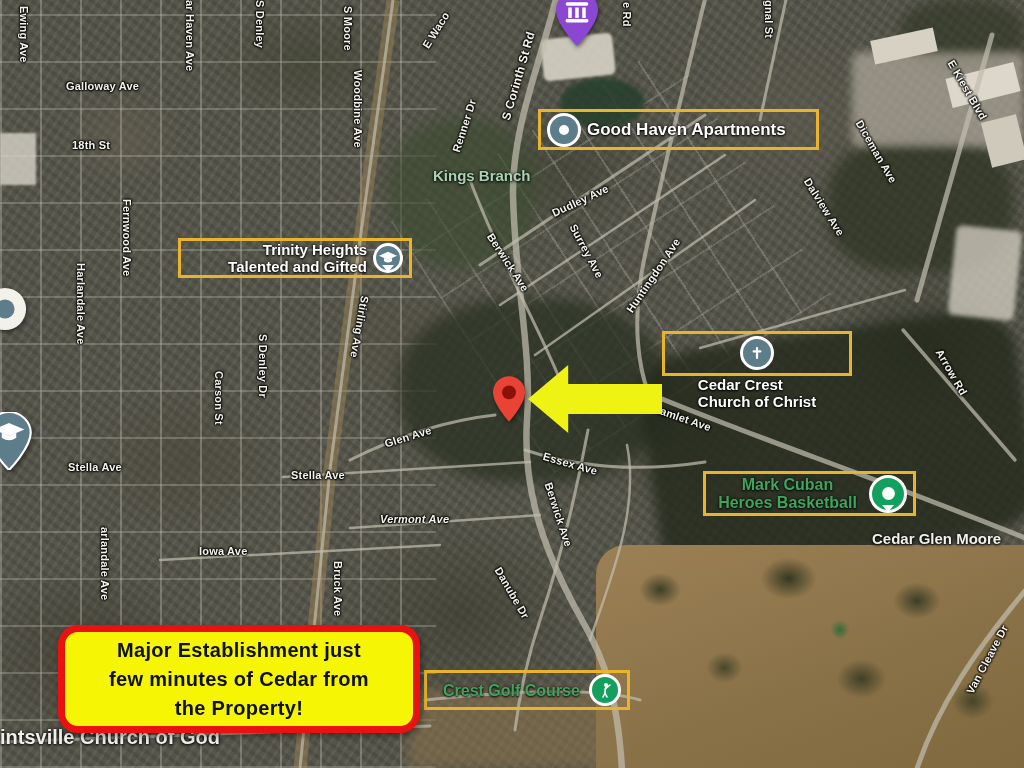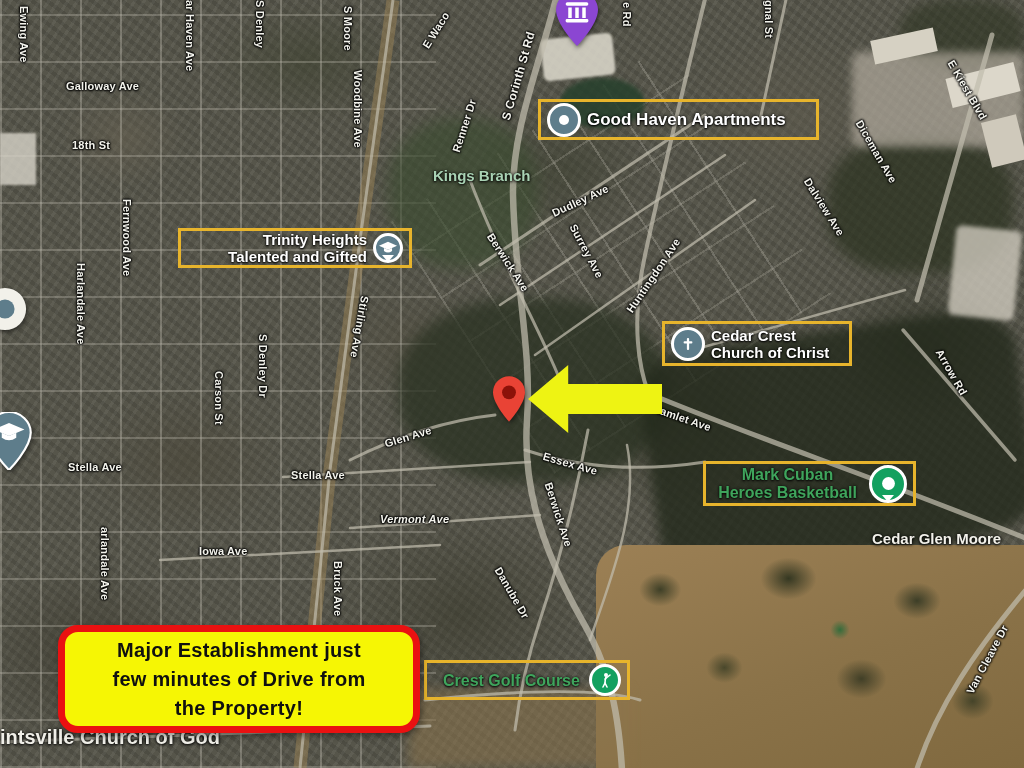--- a/index.html
+++ b/index.html
@@ -32,21 +32,21 @@
       repeating-linear-gradient(90deg, rgba(198,194,182,.45) 0 2px, transparent 2px 42px),
       repeating-linear-gradient(0deg, rgba(198,194,182,.38) 0 2px, transparent 2px 52px);}
   .patch{position:absolute;}
   .st{position:absolute;font-weight:bold;font-size:11px;color:#f3f3ec;white-space:nowrap;
     letter-spacing:.2px;transform-origin:0 0;
     text-shadow:0 1px 2px rgba(0,0,0,.95),0 -1px 2px rgba(0,0,0,.9),1px 0 2px rgba(0,0,0,.9),-1px 0 2px rgba(0,0,0,.9);}
   .st.big{font-size:12px;}
   .area{position:absolute;font-weight:bold;white-space:nowrap;
     text-shadow:0 1px 3px rgba(0,0,0,.95),0 0 3px rgba(0,0,0,.85);}
   .poi{position:absolute;border:3px solid #e7b42c;display:flex;align-items:center;gap:6px;
-    padding:2px 6px;box-sizing:border-box;}
+    padding:2px 6px;box-sizing:border-box;margin-top:10px;}
   .poi .txt{flex:1;font-weight:bold;font-size:15px;line-height:17px;color:#fff;white-space:nowrap;
     text-shadow:0 0 3px #000,0 1px 2px #000;}
   .poi .txt.green{color:#3fa45c;text-shadow:0 0 3px rgba(0,0,0,.85),0 1px 2px rgba(0,0,0,.8);}
   .pin{flex:0 0 auto;border-radius:50%;border:3px solid #fff;box-sizing:border-box;
     display:flex;align-items:center;justify-content:center;position:relative;}
   .pin.slate{background:#5e7d8b;}
   .pin.green{background:#13a05f;}
   .pin.tail::after{content:"";position:absolute;left:50%;bottom:-8px;transform:translateX(-50%);
     border:6px solid transparent;border-top:7px solid #fff;}
   .arrow{position:absolute;left:528px;top:365px;width:134px;height:68px;background:#eef313;
@@ -179,21 +179,21 @@
       <span style="display:block;">Talented and Gifted</span>
     </span>
     <span class="pin slate tail" style="width:30px;height:30px;">
       <svg width="18" height="14" viewBox="0 0 20 14">
         <polygon points="10,0 20,4.5 10,9 0,4.5" fill="#fff"></polygon>
         <path d="M5.5,7 V10.2 Q10,13.6 14.5,10.2 V7 L10,9 Z" fill="#fff"></path>
       </svg>
     </span>
   </div>
 
-  <div class="poi" style="left:662px;top:321px;width:190px;height:45px;">
+  <div class="poi" style="left:662px;top:321px;width:190px;height:45px;flex-direction:column;">
     <span class="pin slate" style="width:34px;height:34px;">
       <svg width="16" height="16" viewBox="0 0 20 20">
         <rect x="8.6" y="2.5" width="2.8" height="15" rx="1.2" fill="#fff"></rect>
         <rect x="4.5" y="6.5" width="11" height="2.8" rx="1.2" fill="#fff"></rect>
       </svg>
     </span>
     <span class="txt" style="text-align:left;">
       <span style="display:block;">Cedar Crest</span>
       <span style="display:block;">Church of Christ</span>
     </span>
@@ -249,17 +249,17 @@
 
   <div class="arrow"></div>
 
   <svg class="marker" style="left:493px;top:374px;" width="32" height="50" viewBox="0 0 24 34">
     <path d="M12 0 C5.4 0 0 5.4 0 12 C0 21 12 34 12 34 C12 34 24 21 24 12 C24 5.4 18.6 0 12 0 Z" fill="#e94335"></path>
     <circle cx="12" cy="12" r="5.2" fill="#8c1209"></circle>
   </svg>
 
   <div class="callout">
     <div>Major Establishment just</div>
-    <div>few minutes of Drive from</div>
+    <div>few minutes of Cedar from</div>
     <div>the Property!</div>
   </div>
 
 </div>
 
 </body></html>

